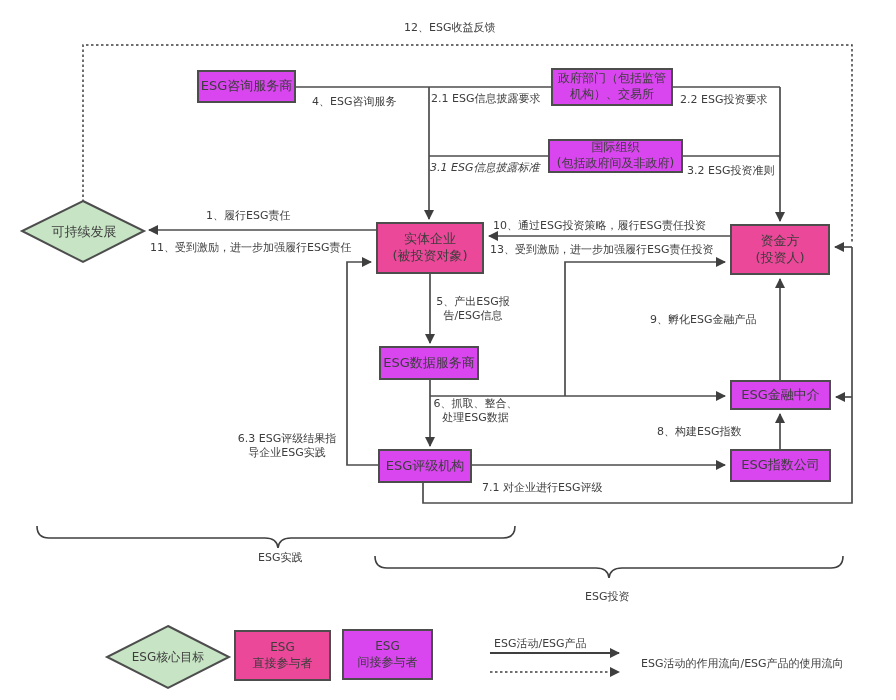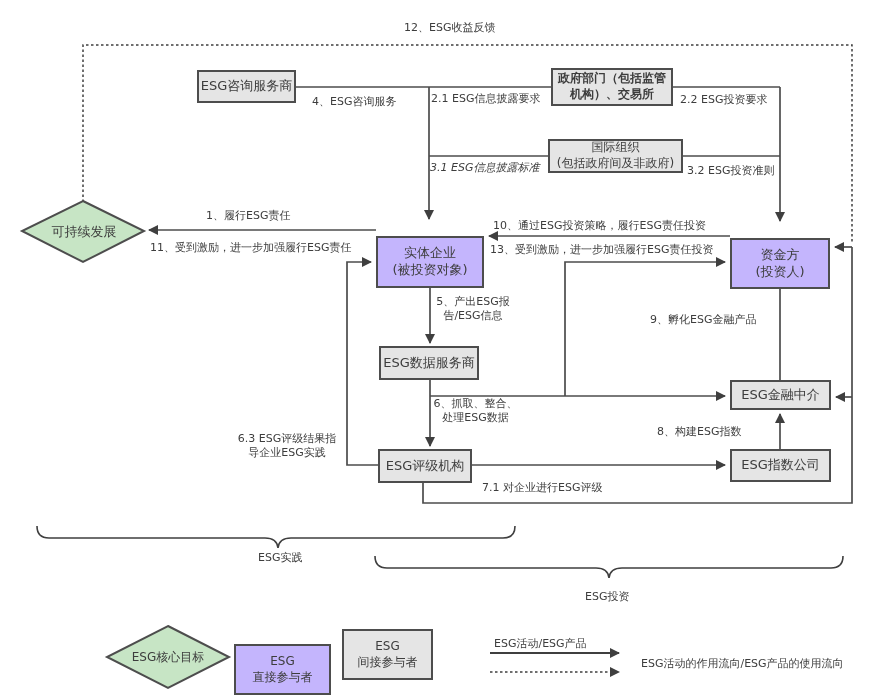--- a/index.html
+++ b/index.html
@@ -2,25 +2,25 @@
 <html><head>
 <meta charset="utf-8">
 <style>
   html,body{margin:0;padding:0;background:#fff;}
   #canvas{
     position:relative;width:896px;height:700px;background:#ffffff;overflow:hidden;
     font-family:"DejaVu Sans","Liberation Sans",sans-serif;color:#3d3d3d;
   }
   #wires{position:absolute;left:0;top:0;width:896px;height:700px;}
   .box{
-    position:absolute;box-sizing:border-box;border:2px solid #4d4d4d;background:#e5e5e5;
+    position:absolute;box-sizing:border-box;border:2px solid #4d4d4d;background:#d946ef;
     display:flex;align-items:center;justify-content:center;text-align:center;
     font-size:13px;line-height:1.3;white-space:pre-line;z-index:2;
   }
-  .green{background:#c4b5fd;margin-top:14px;}
+  .green{background:#ec4899;}
   .lbl{
     position:absolute;font-size:11px;line-height:1.25;color:#3d3d3d;
     white-space:pre-line;z-index:3;
   }
   .lbl.center{text-align:center;}
   .dlabel{
     position:absolute;display:flex;align-items:center;justify-content:center;
     text-align:center;font-size:12px;z-index:3;
   }
   .small{font-size:12px;}
@@ -74,21 +74,21 @@
     <polygon points="168,626 229,657 168,688 107,657" fill="#c7e5c5" stroke="#4d4d4d" stroke-width="2"></polygon>
 
     <path d="M37,526 Q37,538 49,538 L265,538 Q277,538 278,548 Q279,538 291,538 L503,538 Q515,538 515,526" fill="none" stroke="#3f3f3f" stroke-width="1.6"></path>
     <path d="M375,556 Q375,568 387,568 L596,568 Q608,568 609,578 Q610,568 622,568 L831,568 Q843,568 843,556" fill="none" stroke="#3f3f3f" stroke-width="1.6"></path>
 
     <path d="M490,653 L619,653" fill="none" stroke="#3f3f3f" stroke-width="2" marker-end="url(#ah)"></path>
     <path d="M490,672 L619,672" fill="none" stroke="#3f3f3f" stroke-width="1.6" stroke-dasharray="2.5,2.5" marker-end="url(#ah)"></path>
   </svg>
 
   <div class="box" style="left:197px;top:70px;width:99px;height:33px;">ESG咨询服务商</div>
-  <div class="box small" style="left:551px;top:68px;width:122px;height:38px;font-weight:bold;">政府部门（包括监管
+  <div class="box small" style="left:551px;top:68px;width:122px;height:38px;">政府部门（包括监管
 机构）、交易所</div>
   <div class="box small" style="left:548px;top:139px;width:135px;height:34px;">国际组织
 (包括政府间及非政府)</div>
   <div class="box green" style="left:376px;top:222px;width:108px;height:52px;">实体企业
 (被投资对象)</div>
   <div class="box green" style="left:730px;top:224px;width:100px;height:51px;">资金方
 (投资人)</div>
   <div class="box" style="left:378px;top:449px;width:94px;height:34px;">ESG评级机构</div>
   <div class="box" style="left:379px;top:346px;width:100px;height:34px;">ESG数据服务商</div>
   <div class="box" style="left:730px;top:380px;width:101px;height:30px;">ESG金融中介</div>

